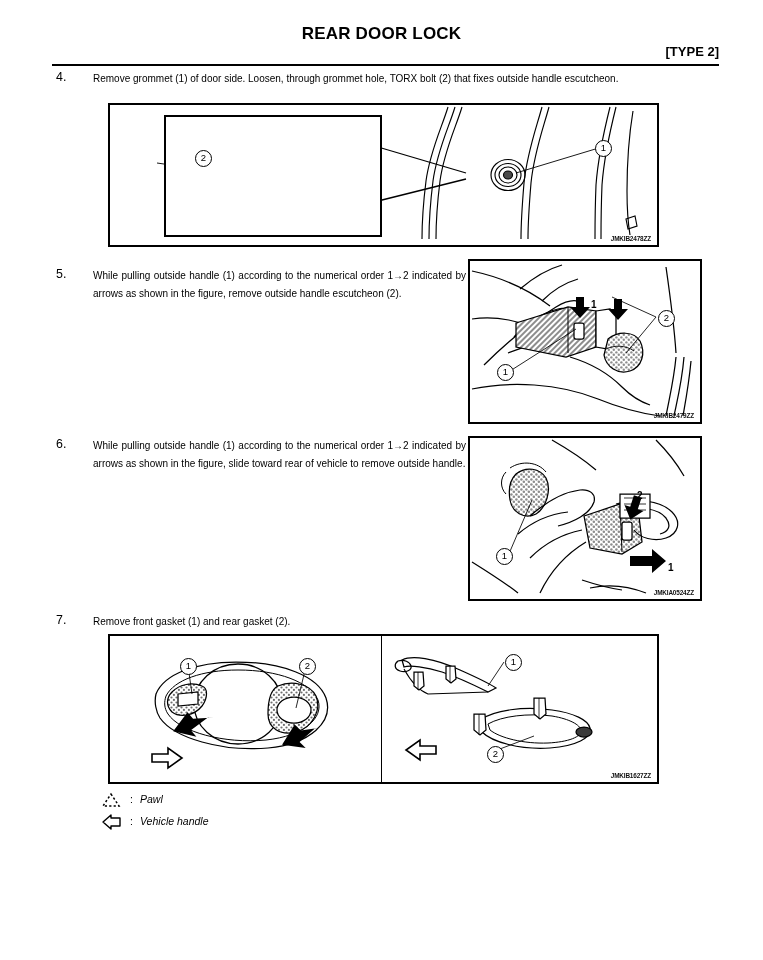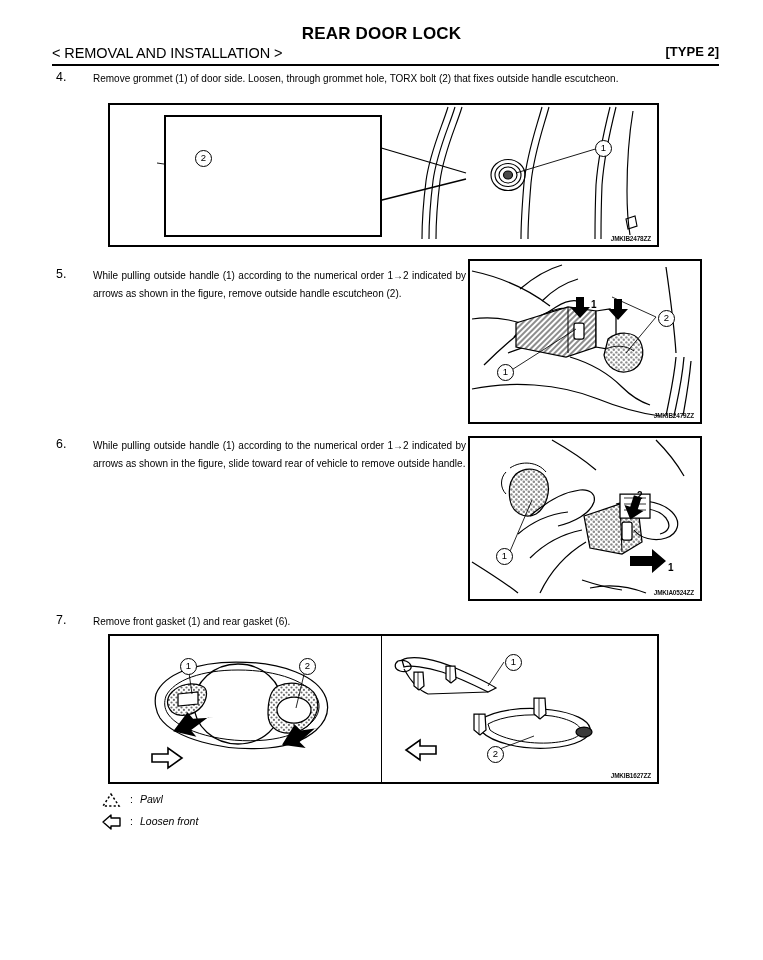--- a/index.html
+++ b/index.html
@@ -149,21 +149,20 @@
     font-size: 10.5px;
     font-style: italic;
   }
   svg { display: block; }
 </style>
 </head>
 <body>
 
 <div id="page-header">
   <div id="doc-title">REAR DOOR LOCK</div>
-  <div id="section-name">&lt; REMOVAL AND INSTALLATION &gt;</div>
   <div id="type-badge">[TYPE 2]</div>
   <div id="header-rule"></div>
 </div>
 
 <div class="step" style="left:56px; top:70px; width:672px;">
   <div class="step-num">4.</div>
   <div class="step-text" style="width:635px;">Remove grommet (1) of door side. Loosen, through grommet hole, TORX bolt (2) that fixes outside handle escutcheon.</div>
 </div>
 
 <div class="figbox" style="left:108px; top:103px; width:547px; height:140px;">
@@ -321,21 +320,21 @@
     </g>
   </svg>
   <div class="arrowlbl" style="left:167px; top:52px;">2</div>
   <div class="arrowlbl" style="left:198px; top:124px;">1</div>
   <div class="balloon" style="left:26px; top:110px;">1</div>
   <div class="fig-code">JMKIA0524ZZ</div>
 </div>
 
 <div class="step" style="left:56px; top:613px; width:410px;">
   <div class="step-num">7.</div>
-  <div class="step-text" style="width:373px;">Remove front gasket (1) and rear gasket (6).</div>
+  <div class="step-text" style="width:373px;">Remove front gasket (1) and rear gasket (2).</div>
 </div>
 
 <div class="figbox" style="left:108px; top:634px; width:547px; height:146px;">
   <div class="panel-divider" style="left:271px;"></div>
 
   <svg width="268" height="142" viewBox="0 0 268 142" style="position:absolute;left:0;top:0;">
     <defs>
       <pattern id="dotsD" width="5" height="5" patternUnits="userSpaceOnUse">
         <rect width="5" height="5" fill="#ffffff"></rect>
         <circle cx="1.5" cy="1.5" r="1.1" fill="#6f6f6f"></circle>
@@ -418,16 +417,16 @@
     <span class="legend-label">Pawl</span>
   </div>
 
   <div class="legend-row" style="left:0; top:22px;">
     <span class="legend-glyph">
       <svg width="24" height="16" viewBox="0 0 24 16">
         <path d="M20 4 l-9 0 l0 -3 l-8 7 l8 7 l0 -3 l9 0 z" fill="#ffffff" stroke="#000" stroke-width="1.4" stroke-linejoin="round"></path>
       </svg>
     </span>
     <span class="legend-colon">:</span>
-    <span class="legend-label">Loosen front</span>
+    <span class="legend-label">Vehicle handle</span>
   </div>
 
 </div>
 
 </body></html>

